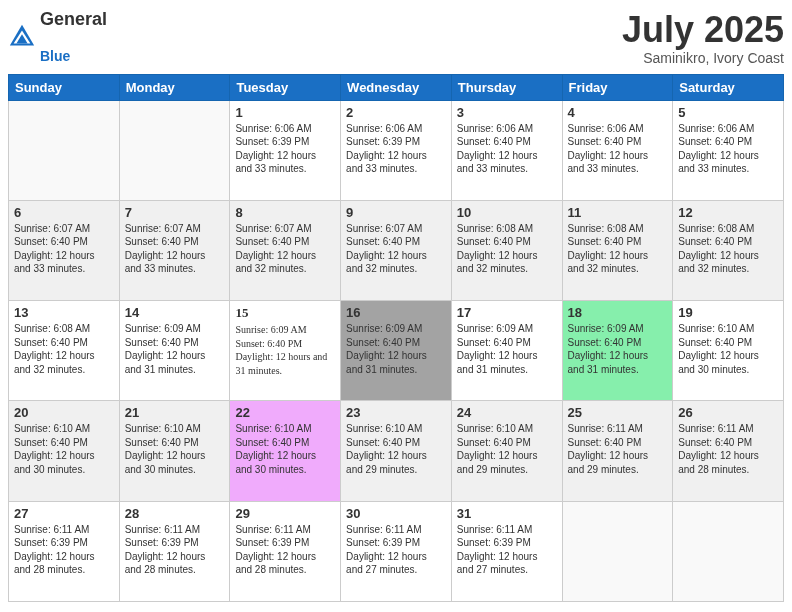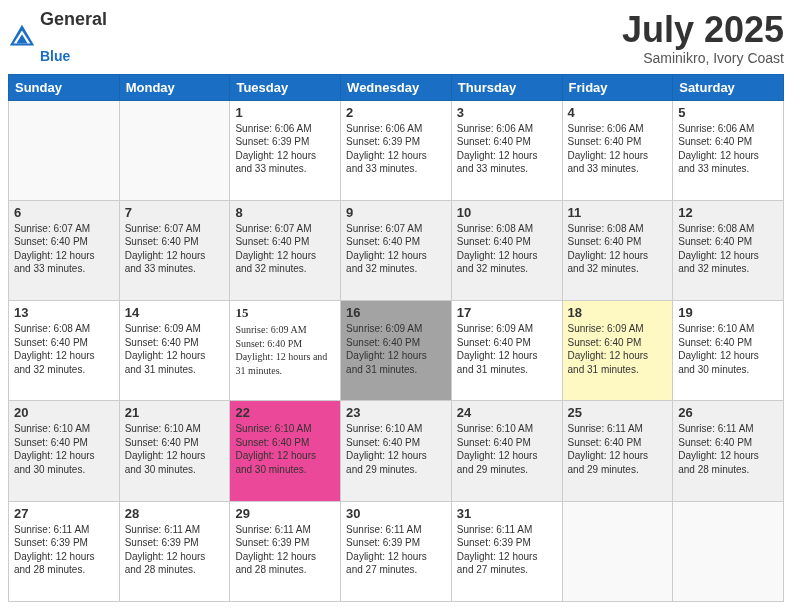--- a/index.html
+++ b/index.html
@@ -243,21 +243,21 @@
             <div class="day-info" style="white-space: pre-line;">Sunrise: 6:09 AM
 Sunset: 6:40 PM
 Daylight: 12 hours and 31 minutes.</div>
           </td>
           <td style="background: rgb(255, 255, 255);">
             <span class="day-number">17</span>
             <div class="day-info" style="white-space: pre-line;">Sunrise: 6:09 AM
 Sunset: 6:40 PM
 Daylight: 12 hours and 31 minutes.</div>
           </td>
-          <td style="background: #fef9c3; margin-top: 17px;">
+          <td style="background: #86efac; margin-top: 17px;">
             <span class="day-number">18</span>
             <div class="day-info" style="white-space: pre-line;">Sunrise: 6:09 AM
 Sunset: 6:40 PM
 Daylight: 12 hours and 31 minutes.</div>
           </td>
           <td style="background: rgb(255, 255, 255);">
             <span class="day-number">19</span>
             <div class="day-info" style="white-space: pre-line;">Sunrise: 6:10 AM
 Sunset: 6:40 PM
 Daylight: 12 hours and 30 minutes.</div>
@@ -269,21 +269,21 @@
             <div class="day-info" style="white-space: pre-line;">Sunrise: 6:10 AM
 Sunset: 6:40 PM
 Daylight: 12 hours and 30 minutes.</div>
           </td>
           <td style="background: rgb(240, 240, 240);">
             <span class="day-number">21</span>
             <div class="day-info" style="white-space: pre-line;">Sunrise: 6:10 AM
 Sunset: 6:40 PM
 Daylight: 12 hours and 30 minutes.</div>
           </td>
-          <td style="background: #ec4899;">
+          <td style="background: #f0abfc;">
             <span class="day-number">22</span>
             <div class="day-info" style="white-space: pre-line;">Sunrise: 6:10 AM
 Sunset: 6:40 PM
 Daylight: 12 hours and 30 minutes.</div>
           </td>
           <td style="background: rgb(240, 240, 240);">
             <span class="day-number">23</span>
             <div class="day-info" style="white-space: pre-line;">Sunrise: 6:10 AM
 Sunset: 6:40 PM
 Daylight: 12 hours and 29 minutes.</div>

